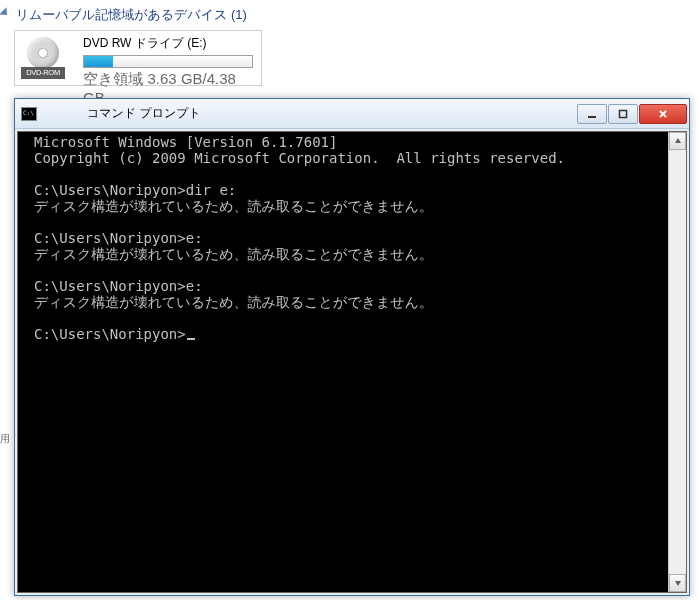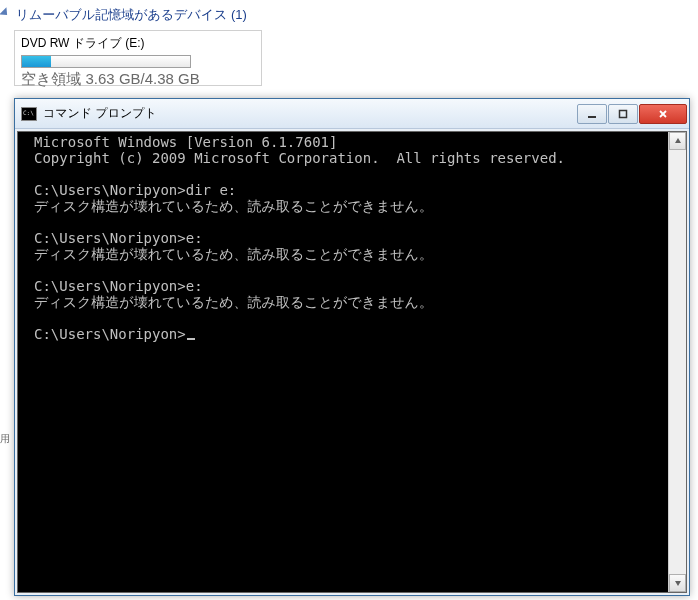--- a/index.html
+++ b/index.html
@@ -57,21 +57,21 @@
     position: absolute;
     bottom: 0; left: 0;
     width: 44px; height: 12px;
     background: #5a5a5a;
     color: #fff;
     font-size: 7.5px;
     text-align: center;
     line-height: 12px;
     letter-spacing: -0.3px;
   }
-  .drive-info { flex: 1; }
+  .drive-info { flex: 1; margin-left: 12px; }
   .drive-name { color: #000; font-size: 12px; margin-bottom: 3px; }
   .capacity-bar {
     width: 170px; height: 13px;
     border: 1px solid #a0a0a0;
     background: linear-gradient(#fff,#eaeaea);
     position: relative;
     margin-bottom: 2px;
   }
   .capacity-fill {
     position: absolute; top:0; left:0; bottom:0;
@@ -99,20 +99,21 @@
     display: flex;
     flex-direction: column;
   }
   .titlebar {
     height: 30px;
     background: linear-gradient(#f5f9fd,#dbe7f4);
     display: flex;
     align-items: center;
     padding: 0 0 0 6px;
     border-bottom: 1px solid #b8c8dc;
+    gap: 44px;
   }
   .title-icon {
     width: 16px; height: 14px;
     background: #000;
     border: 1px solid #888;
     position: relative;
     margin-right: 6px;
   }
   .title-icon::after {
     content: "C:\\";
@@ -185,20 +186,24 @@
 </style>
 </head>
 <body>
 
 <div class="section-header">
   <span class="tri"></span>
   <span>リムーバブル記憶域があるデバイス (1)</span>
 </div>
 
 <div class="drive-tile">
+  <div class="drive-icon">
+    <div class="drive-disc"></div>
+    <div class="drive-label">DVD-ROM</div>
+  </div>
   <div class="drive-info">
     <div class="drive-name">DVD RW ドライブ (E:)</div>
     <div class="capacity-bar">
       <div class="capacity-fill"></div>
     </div>
     <div class="drive-free">空き領域 3.63 GB/4.38 GB</div>
   </div>
 </div>
 
 <div class="bottom-tab">用</div>

